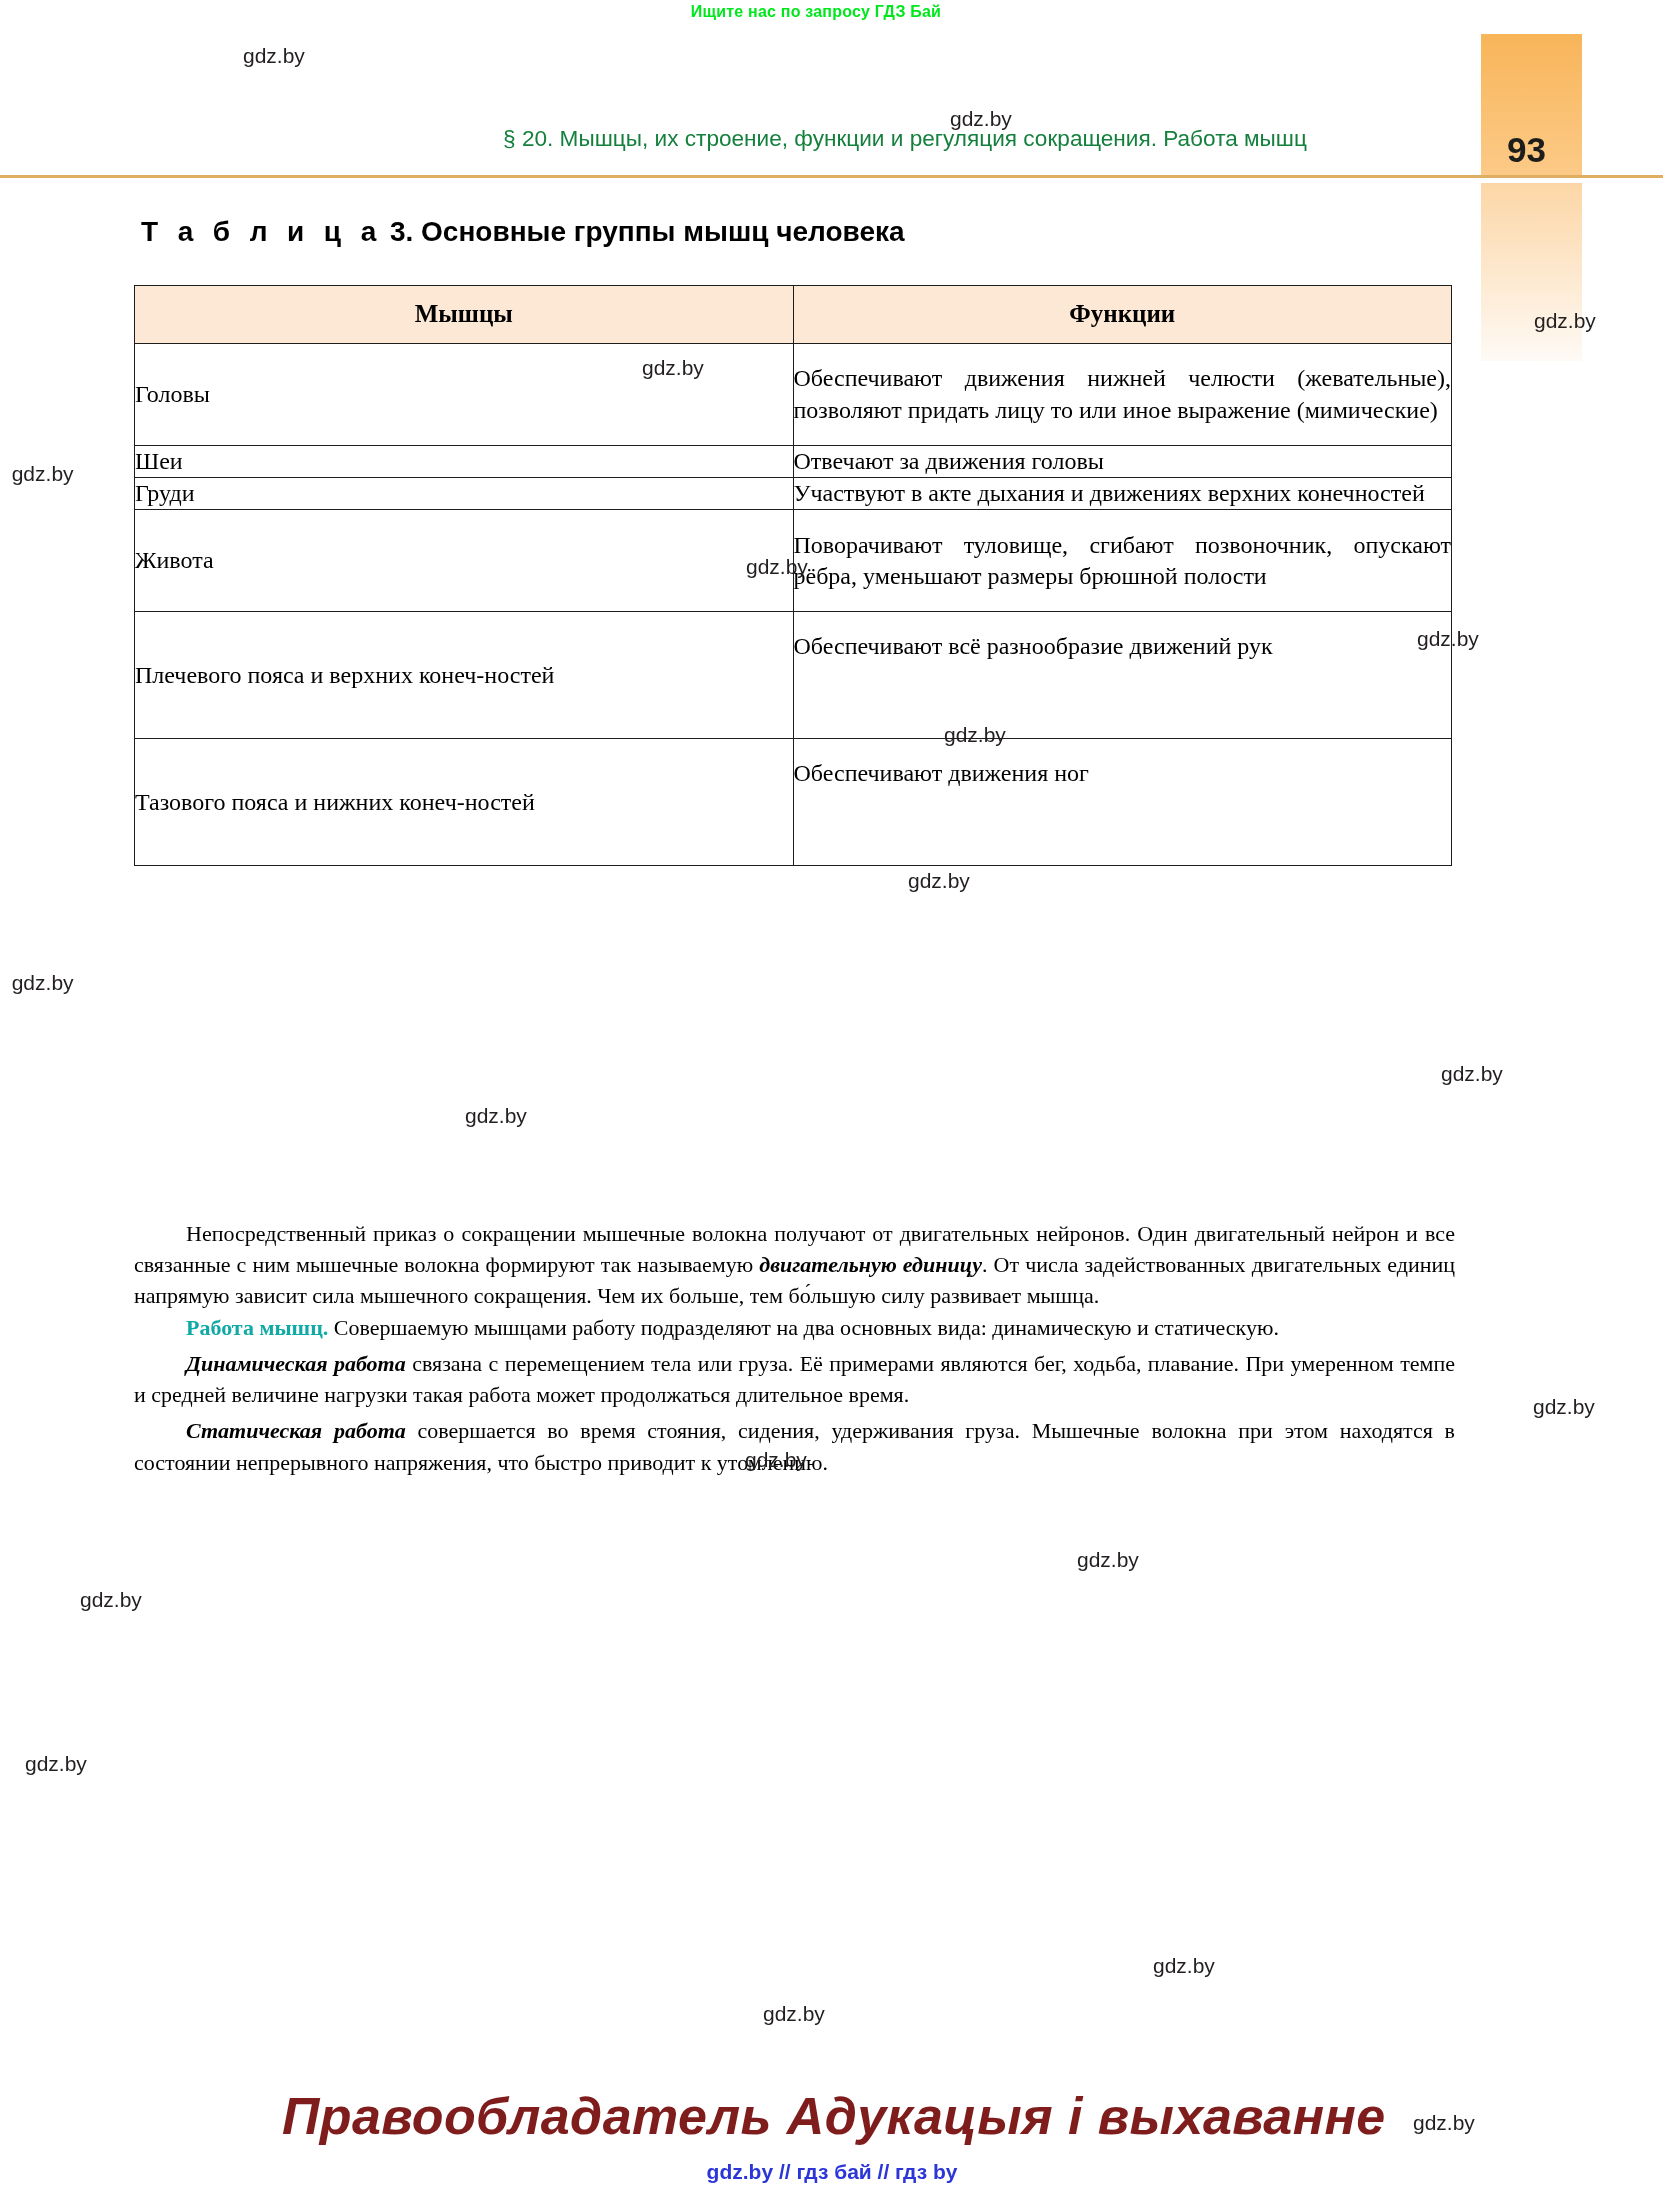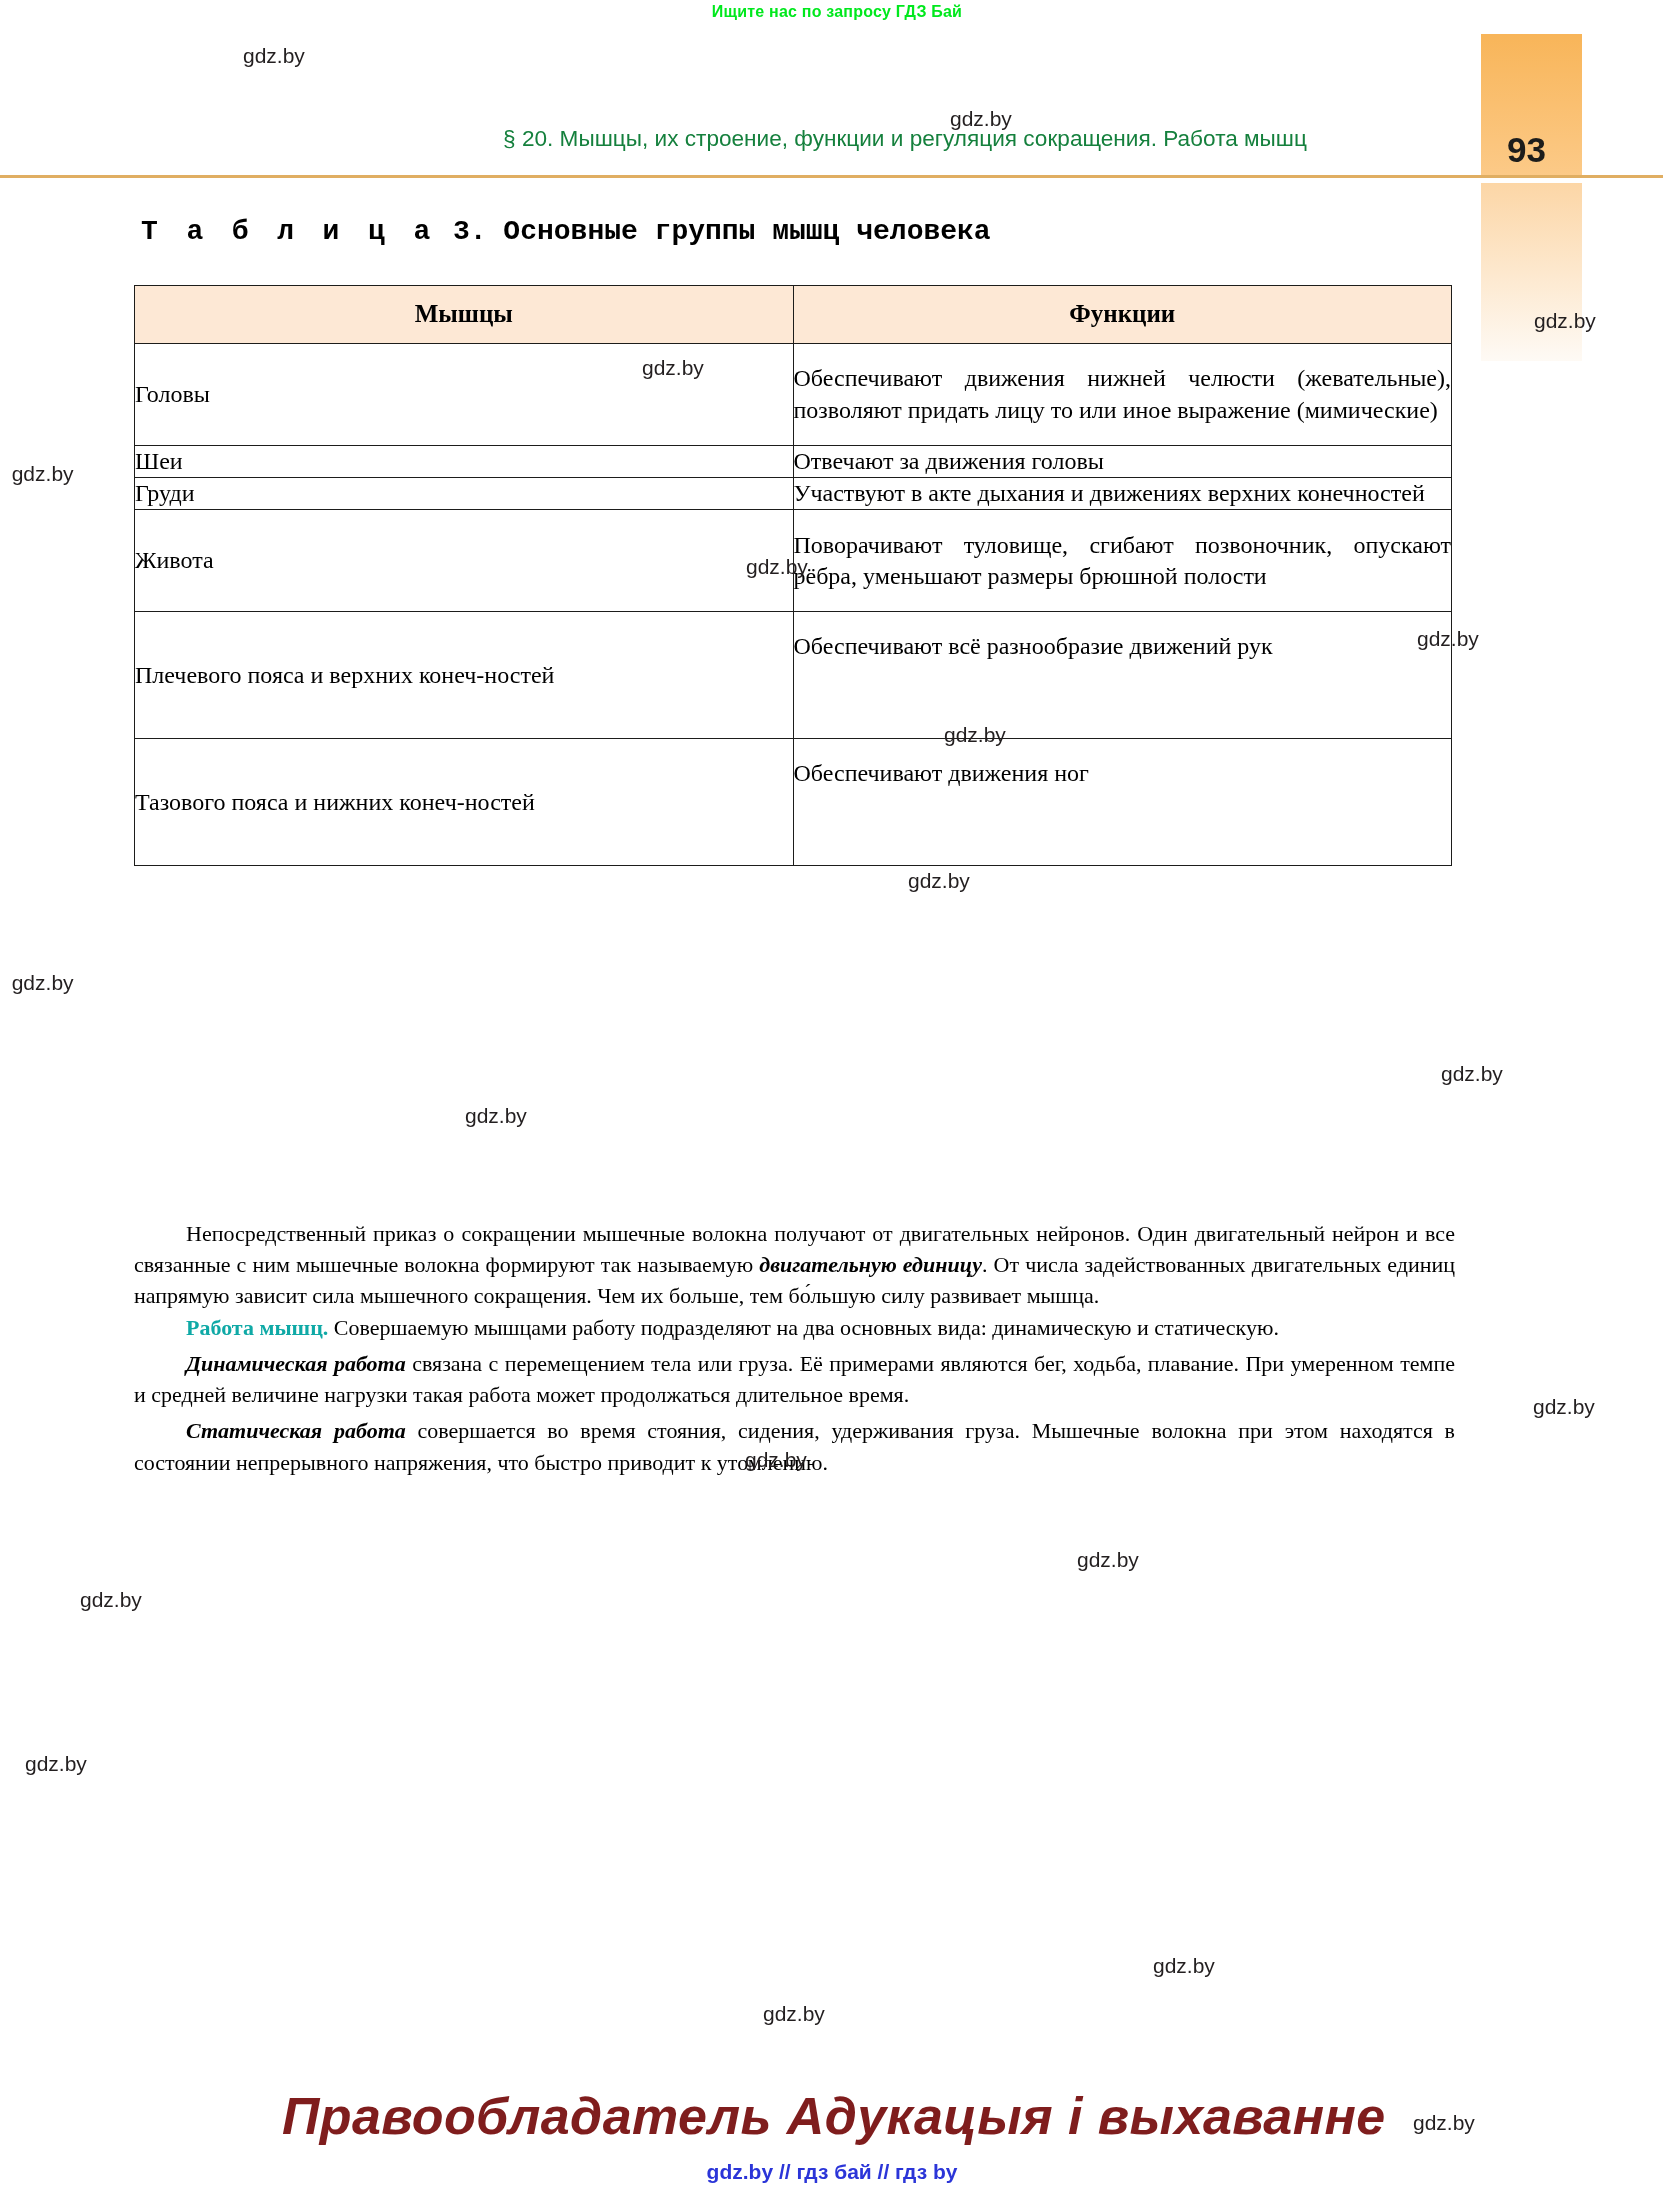--- a/index.html
+++ b/index.html
@@ -21,21 +21,20 @@
     position: absolute;
     top: 3.4px;
     left: 0;
     width: 1632px;
     text-align: center;
     font-family: "Liberation Sans", sans-serif;
     font-size: 16px;
     font-weight: bold;
     color: #00e81d;
     letter-spacing: 0.2px;
-    padding-left: 21px;
   }
 
   
   .header-rule {
     position: absolute;
     left: 0;
     top: 175px;
     width: 1664px;
     height: 2.5px;
     background: #e0ae62;
@@ -77,21 +76,21 @@
     width: 101px;
     height: 178px;
     background: linear-gradient(180deg, #fcd6a6 0%, #fefaf5 100%);
   }
 
   
   .table-caption {
     position: absolute;
     left: 141px;
     top: 216px;
-    font-family: Liberation Mono, monospace;
+    font-family: Liberation Sans, sans-serif;
     font-size: 28px;
     font-weight: bold;
     white-space: nowrap;
   }
   .table-caption .sp {
     letter-spacing: 5.9px;
     font-weight: bold;
   }
 
   table.muscle-table {

